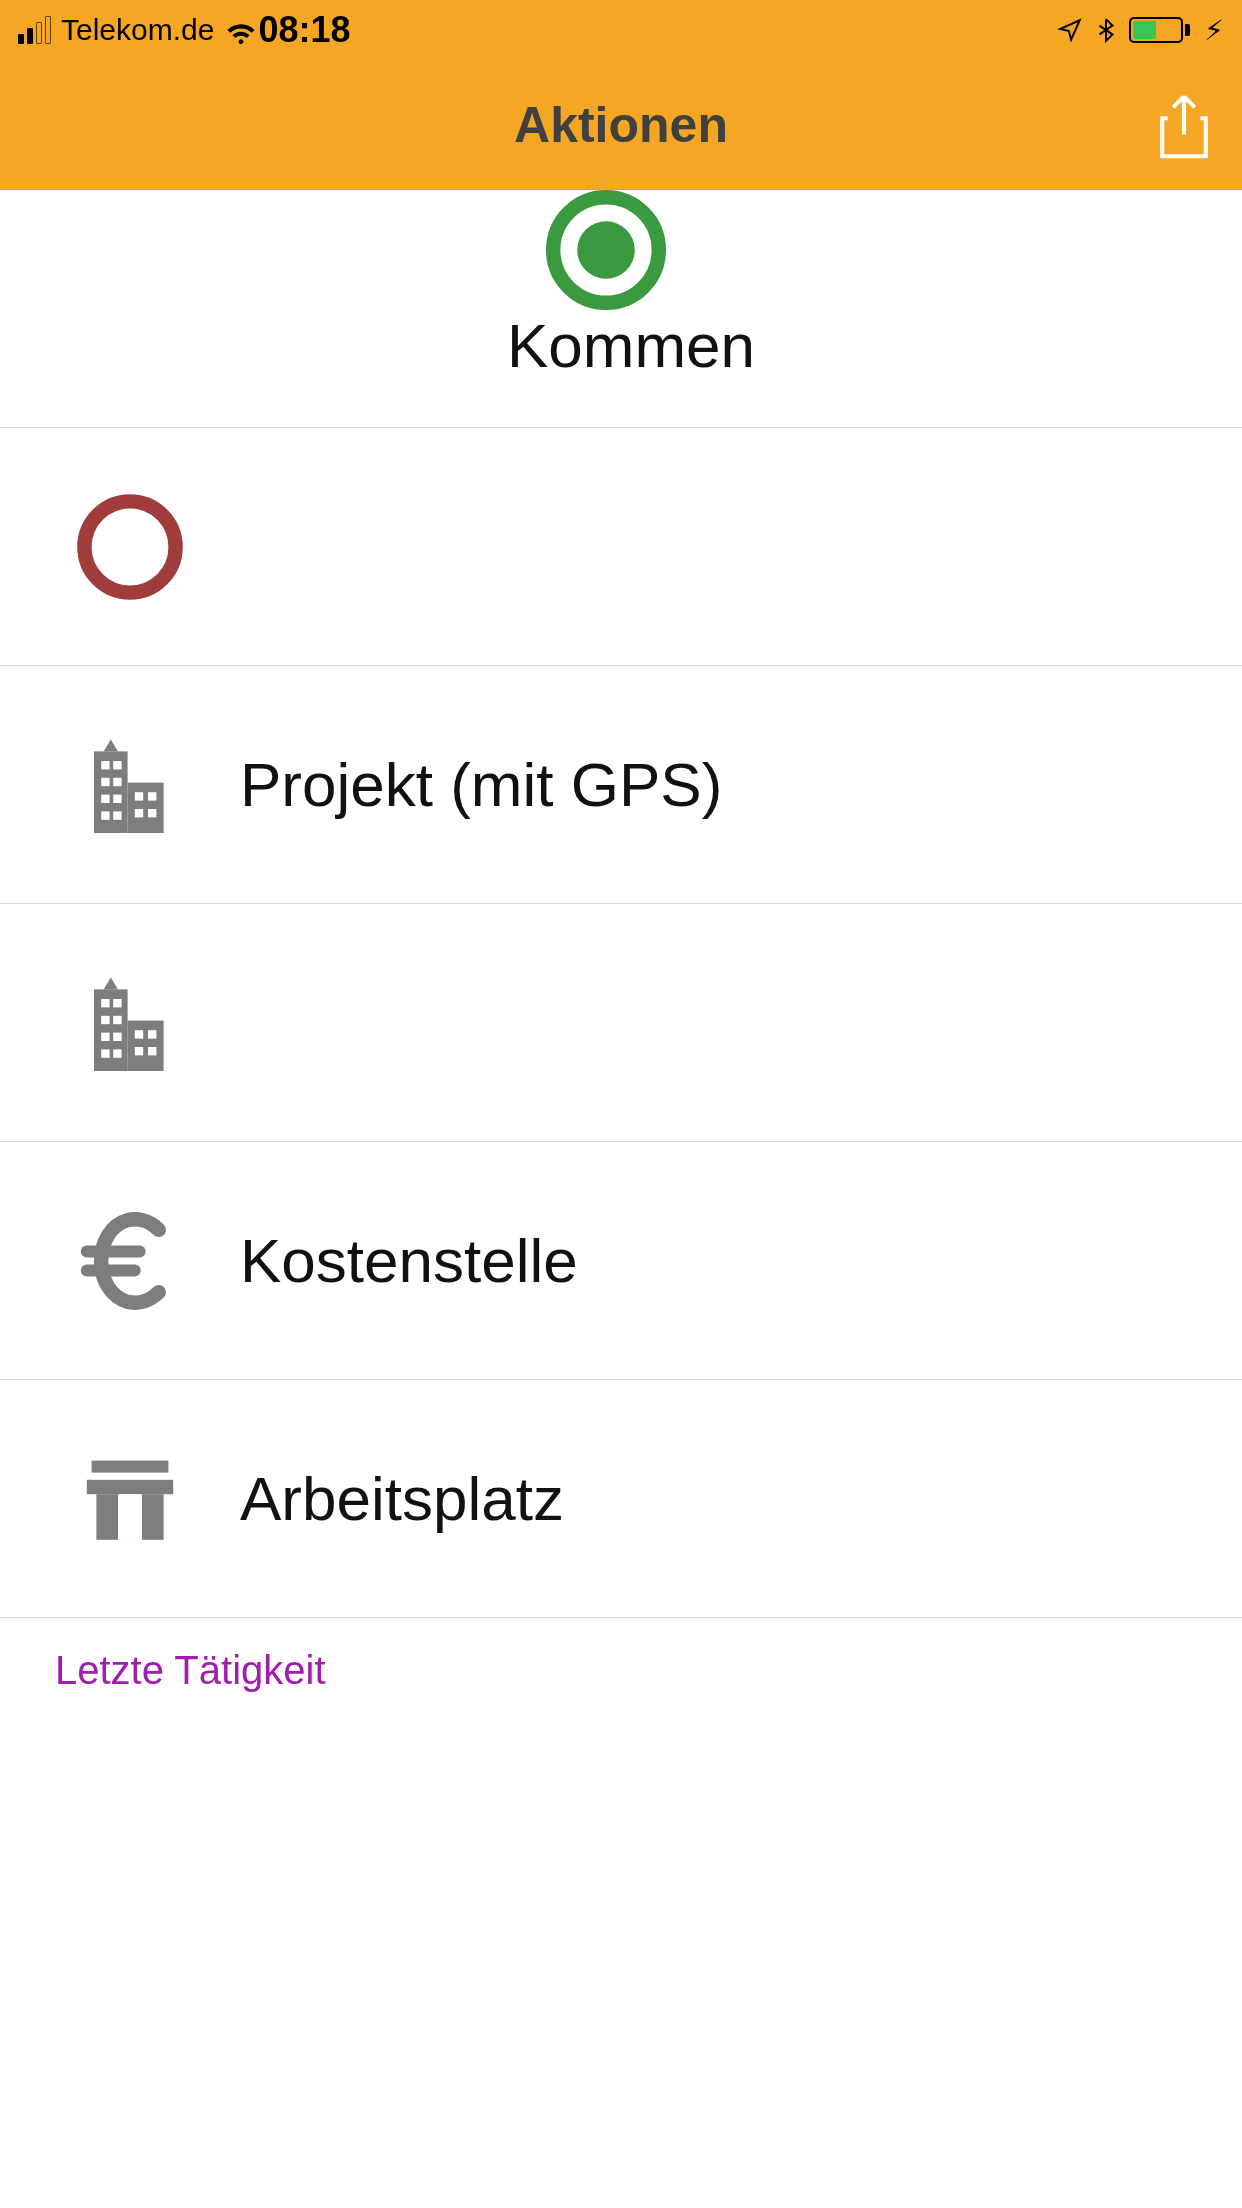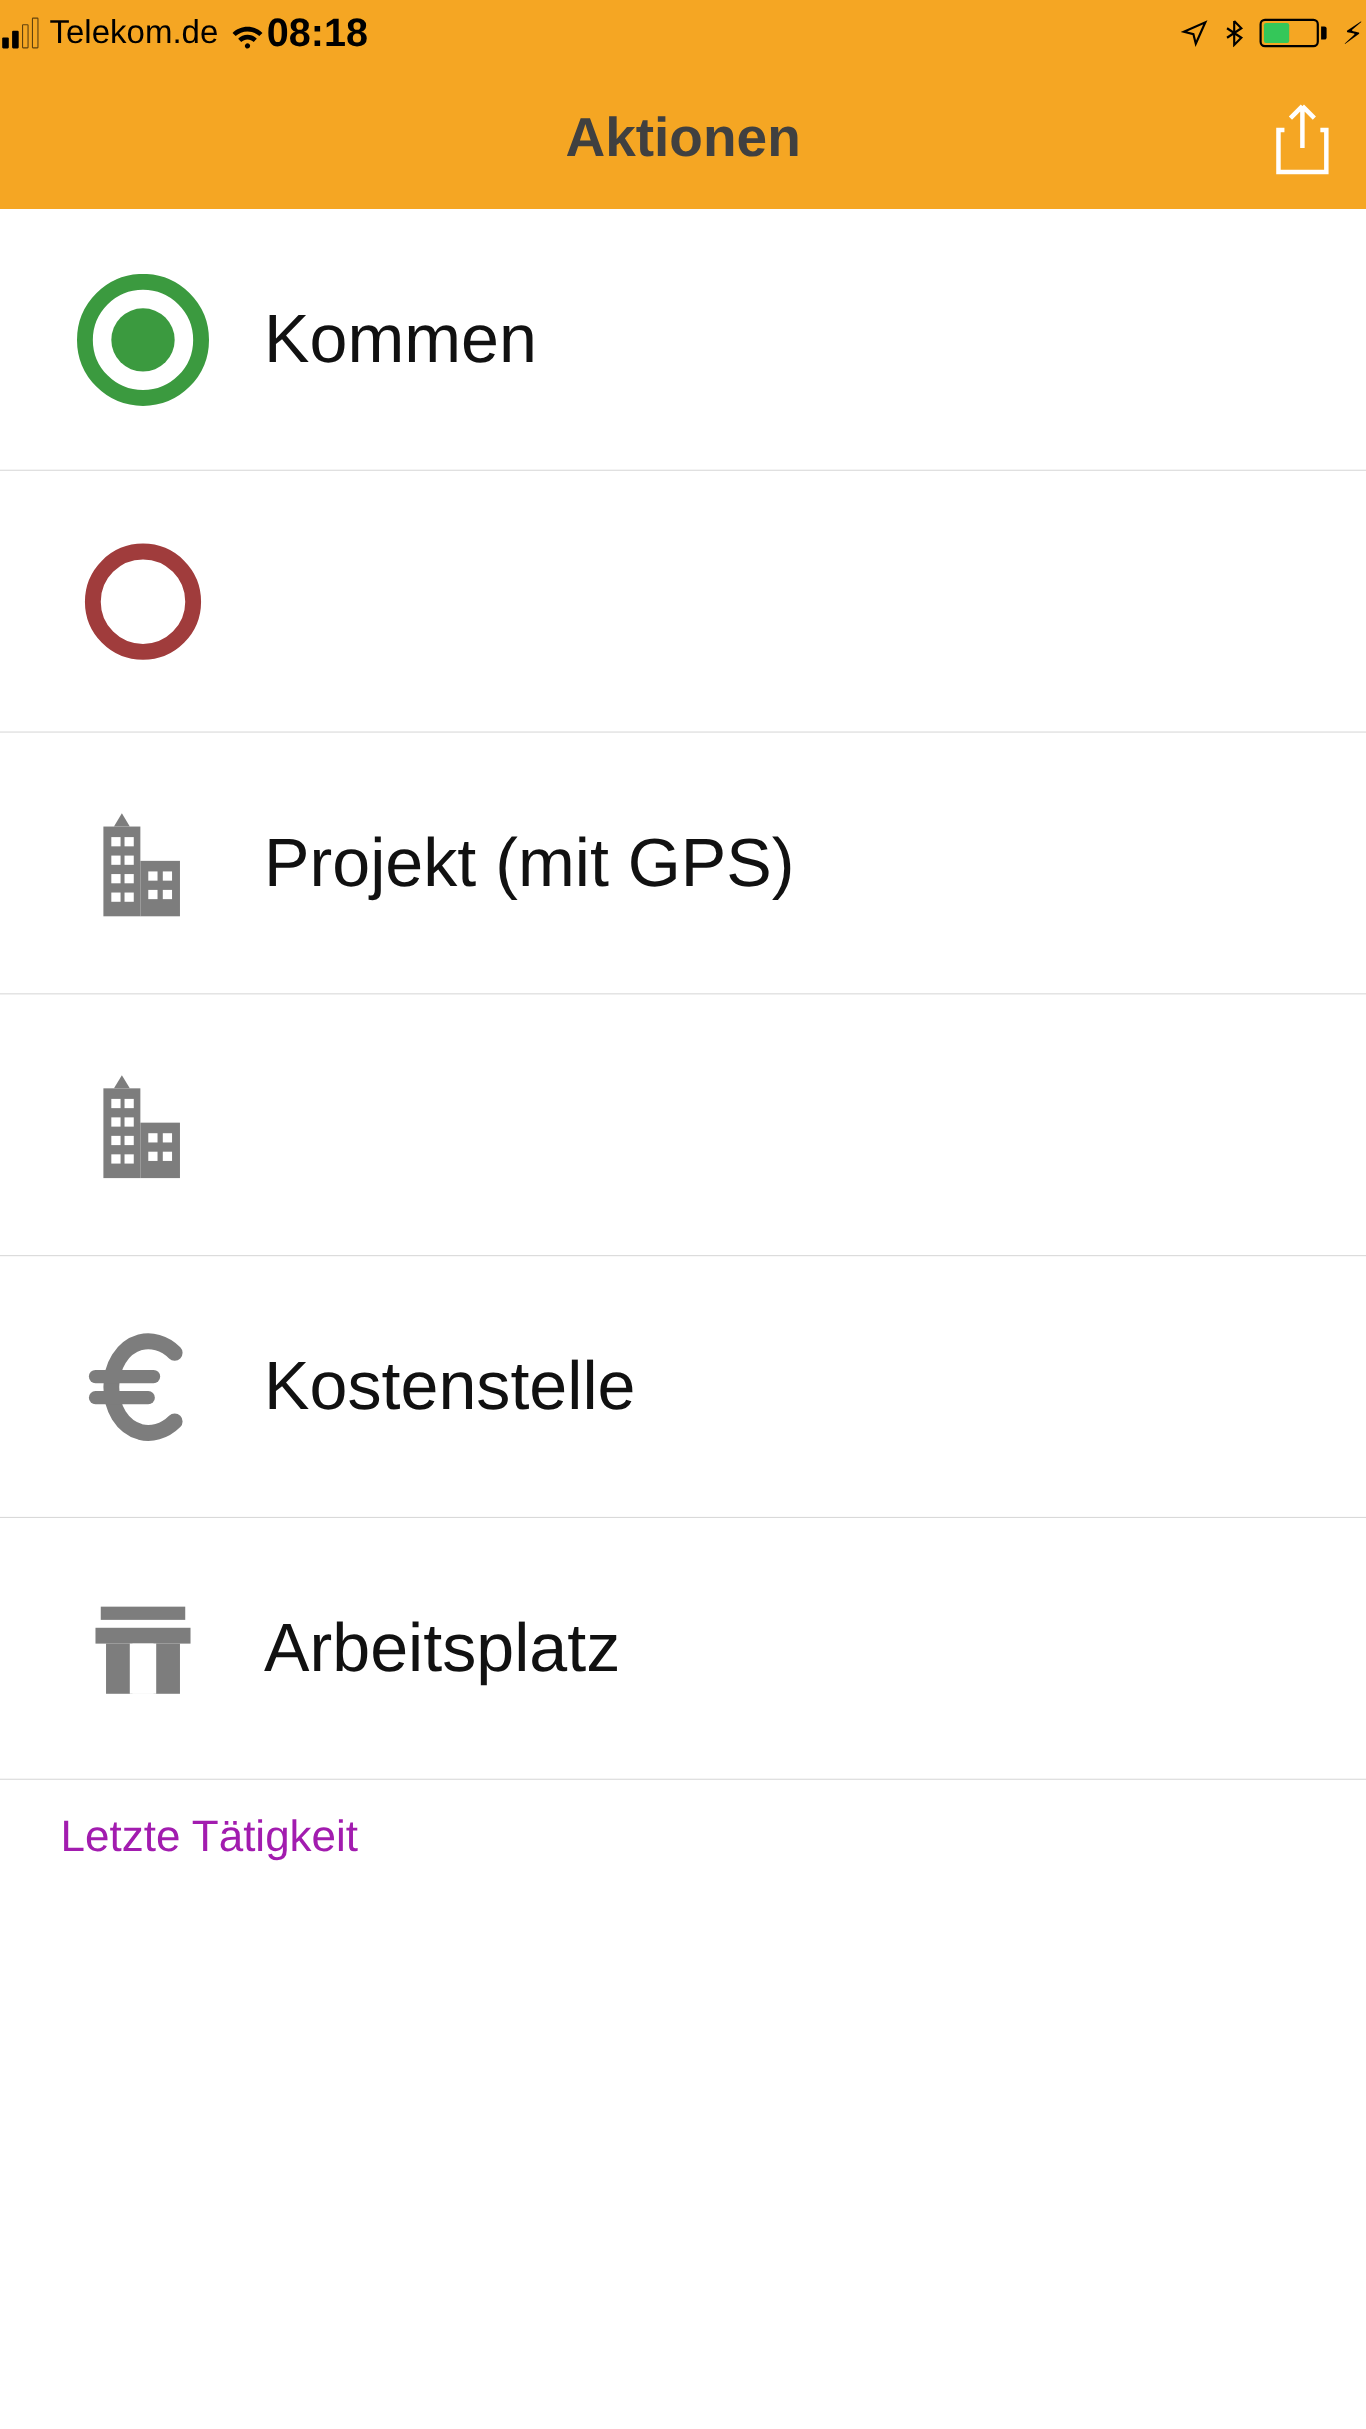--- a/index.html
+++ b/index.html
@@ -1,17 +1,17 @@
 <!DOCTYPE html>
 <html><head>
 <meta charset="utf-8">
 <style>
   * { box-sizing: border-box; margin: 0; padding: 0; }
   html, body { width: 1242px; height: 2208px; font-family: -apple-system, "Helvetica Neue", Arial, sans-serif; background:#fff; color:#000; }
-  .status-bar { background:#f5a623; height:60px; display:flex; align-items:center; justify-content:space-between; padding:0 2px; font-size:30px; color:#000; }
+  .status-bar { background:#f5a623; height:60px; display:flex; align-items:center; justify-content:space-between; padding:0 18px; font-size:30px; color:#000; }
   .status-left, .status-right { display:flex; align-items:center; gap:10px; }
   .status-center { flex:1; text-align:left; font-weight:600; font-size:36px; }
   .signal { display:flex; align-items:flex-end; gap:3px; }
   .signal .bar { width:6px; background:#000; border-radius:1px; }
   .signal .b1{height:10px;} .signal .b2{height:16px;background:#000;}
   .signal .b3{height:22px;background:#f5a623; border:1px solid #000; opacity:.6;}
   .signal .b4{height:28px;background:#f5a623; border:1px solid #000; opacity:.6;}
   .carrier { font-size:30px; }
   .wifi svg { width:34px; height:34px; display:block; }
   .nav-icon svg, .bt-icon svg { width:26px; height:26px; display:block; }
@@ -19,21 +19,21 @@
   .battery-body { width:54px; height:26px; border:2.5px solid #000; border-radius:5px; position:relative; }
   .battery-fill { position:absolute; left:2px; top:2px; bottom:2px; width:45%; background:#34c759; border-radius:2px; }
   .battery-tip { width:5px; height:12px; background:#000; margin-left:2px; border-radius:0 2px 2px 0; }
   .bolt { font-size:28px; margin-left:4px; }
   .nav-bar { background:#f5a623; height:130px; display:flex; align-items:center; justify-content:center; position:relative; }
   .nav-title { font-size:50px; font-weight:700; color:#404040; }
   .share-btn { position:absolute; right:30px; top:50%; transform:translateY(-50%); }
   .share-btn svg { width:56px; height:68px; display:block; }
   .list { }
   .row { display:flex; align-items:center; height:238px; padding:0 50px 0 70px; border-bottom:1px solid #d9d9d9; }
-  .row:first-child { border-top:none; }
+  .row:first-child { border-top:none;flex-direction:column; }
   .row .icon-slot { width:170px; display:flex; align-items:center; justify-content:flex-start; }
   .row .label { font-size:62px; font-weight:400; color:#111; }
   .section-header { padding:30px 50px 30px 55px; font-size:40px; color:#a21caf; }
   
   .icon-slot svg { display:block; }
 </style>
 </head>
 <body>
 
 <div class="status-bar">

